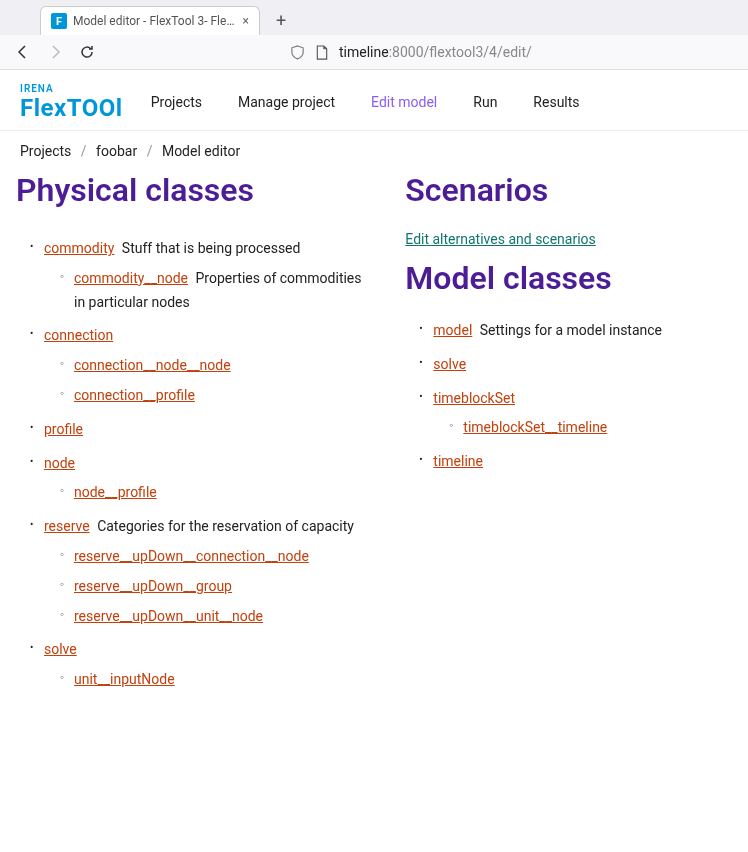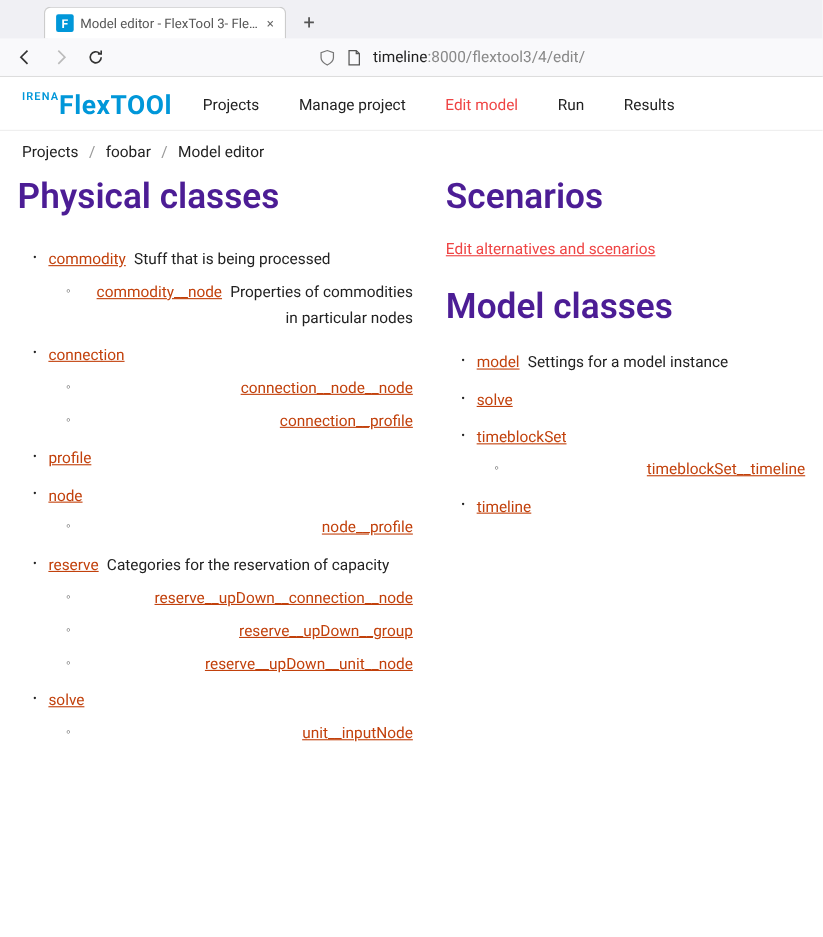--- a/index.html
+++ b/index.html
@@ -87,42 +87,42 @@
       color: #888;
     }
     .url-text .dark { color: #222; }
     .app-header {
       display: flex;
       align-items: center;
       padding: 14px 20px 10px 20px;
       border-bottom: 1px solid #eee;
       gap: 28px;
     }
-    .brand { display: flex; flex-direction: row; line-height: 1; }
+    .brand { display: flex; flex-direction: column; line-height: 1; }
     .brand-small {
       font-size: 10px;
       color: #0097d9;
       letter-spacing: 1px;
       font-weight: 600;
       margin-bottom: 2px;
     }
     .brand-main {
       font-size: 24px;
       font-weight: 700;
       color: #0097d9;
       letter-spacing: 0.5px;
     }
     .nav-links {
       display: flex;
       gap: 36px;
       font-size: 14px;
       color: #222;
     }
     .nav-link { cursor: pointer; }
-    .nav-link.active { color: #ef4444; }
+    .nav-link.active { color: #8b5cf6; }
     .breadcrumb {
       padding: 12px 20px;
       font-size: 14px;
       color: #666;
     }
     .breadcrumb span { color: #222; }
     .breadcrumb .sep { color: #999; margin: 0 6px; }
     .content {
       display: flex;
       padding: 0 16px 30px 16px;
@@ -130,21 +130,21 @@
     }
     .col-left { flex: 1.1; }
     .col-right { flex: 1; }
     h1 {
       font-size: 32px;
       font-weight: 600;
       margin-bottom: 28px;
       color: #4c1d95;
     }
     .col-right h1 { margin-bottom: 22px; }
-    .h-model { margin-top: 18px; }
+    .h-model { margin-top: 6px; }
     ul.tree {
       list-style: none;
       padding-left: 14px;
     }
     ul.tree > li {
       position: relative;
       padding-left: 14px;
       margin-bottom: 10px;
       line-height: 1.7;
     }
@@ -153,21 +153,20 @@
       position: absolute;
       left: 0;
       color: #222;
       font-size: 10px;
       top: 1px;
     }
     ul.tree ul {
       list-style: none;
       padding-left: 16px;
       margin-top: 6px;
-      text-align: right;
     }
     ul.tree ul > li {
       position: relative;
       padding-left: 14px;
       margin-bottom: 6px;
     }
     ul.tree ul > li::before {
       content: "◦";
       position: absolute;
       left: 0;
@@ -178,21 +177,21 @@
     .link {
       color: #c2410c;
       text-decoration: underline;
       cursor: pointer;
     }
     .desc {
       color: #222;
       margin-left: 4px;
     }
     .plain-link {
-      color: #ef4444;
+      color: #0f766e;
       text-decoration: underline;
       cursor: pointer;
       display: inline-block;
       margin-bottom: 6px;
     }
     svg { display: block; }
   </style>
 </head>
 <body>
 

